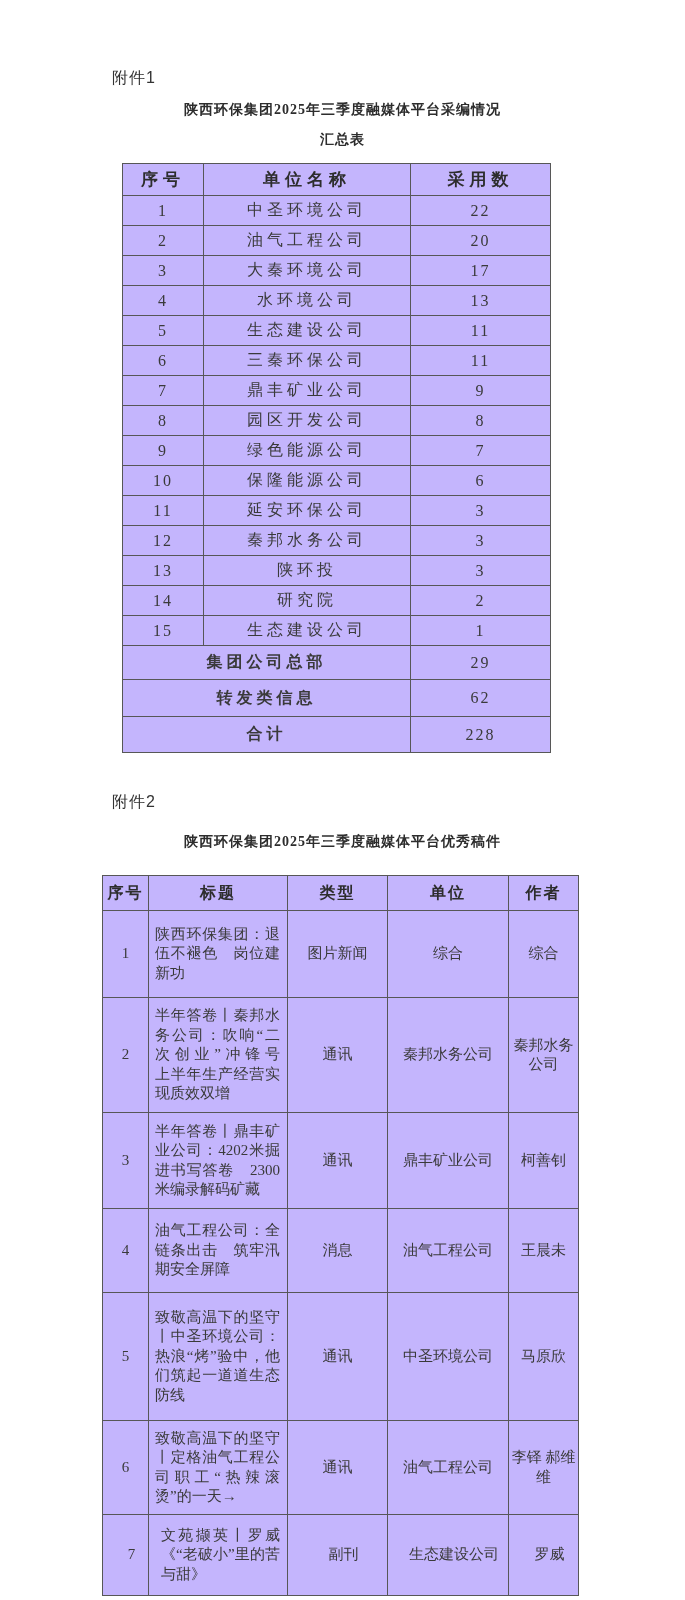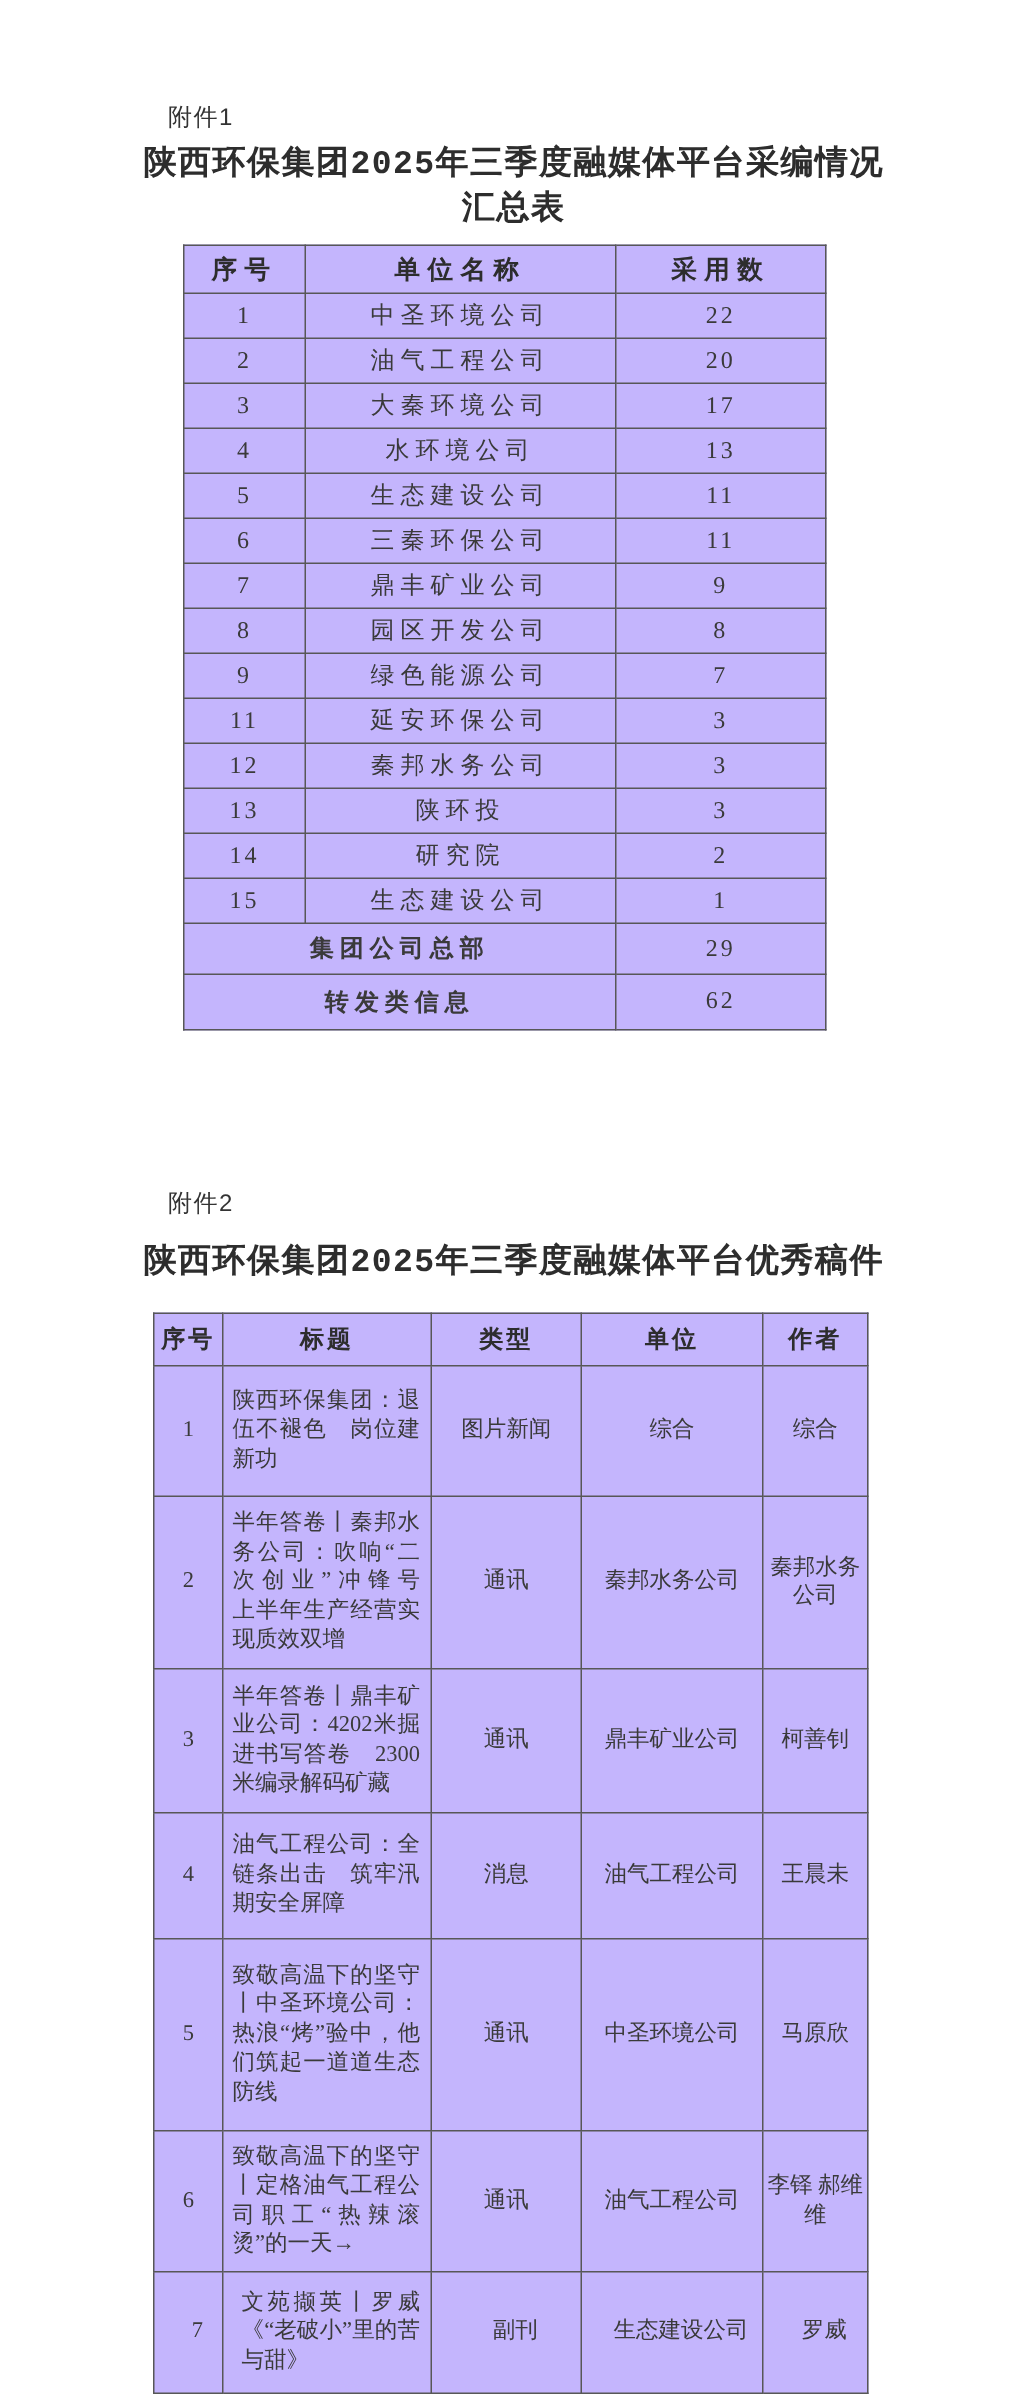--- a/index.html
+++ b/index.html
@@ -10,23 +10,22 @@
   }
   .att-label{
     position:absolute;left:112px;
     font-family:"Liberation Sans","DejaVu Sans",sans-serif;
     font-size:16px;color:#333333;letter-spacing:1px;
   }
   #att1-label{top:68px;}
   #att2-label{top:776px;margin-top:16px;}
   .doc-title{
     position:absolute;left:0;width:685px;text-align:center;
-    font-weight:bold;font-size:22px;line-height:30px;color:#2d2d2d;
+    font-weight:bold;font-size:14px;line-height:30px;color:#2d2d2d;
     letter-spacing:1px;
-    font-family:Liberation Mono, monospace;
   }
   #title1{top:95px;}
   #title2{top:827px;}
   table{position:absolute;border-collapse:collapse;table-layout:fixed;background:#c4b5fd;}
   th,td{border:1px solid #575757;overflow:hidden;padding:0;}
   th{
     font-family:"Liberation Sans","DejaVu Sans",sans-serif;
     font-weight:bold;color:#2d2d2d;text-align:center;vertical-align:middle;
   }
   td{text-align:center;vertical-align:middle;}
@@ -122,20 +121,25 @@
         <td class="c-no">8</td>
         <td class="c-unit">园区开发公司</td>
         <td class="c-count">8</td>
       </tr>
     <tr>
         <td class="c-no">9</td>
         <td class="c-unit">绿色能源公司</td>
         <td class="c-count">7</td>
       </tr>
     <tr>
+        <td class="c-no">10</td>
+        <td class="c-unit">保隆能源公司</td>
+        <td class="c-count">6</td>
+      </tr>
+    <tr>
         <td class="c-no">11</td>
         <td class="c-unit">延安环保公司</td>
         <td class="c-count">3</td>
       </tr>
     <tr>
         <td class="c-no">12</td>
         <td class="c-unit">秦邦水务公司</td>
         <td class="c-count">3</td>
       </tr>
     <tr>
@@ -153,20 +157,24 @@
         <td class="c-unit">生态建设公司</td>
         <td class="c-count">1</td>
       </tr>
     <tr class="sum-1">
         <td colspan="2" class="c-sumlabel">集团公司总部</td>
         <td class="c-count">29</td>
       </tr>
     <tr class="sum-2">
         <td colspan="2" class="c-sumlabel">转发类信息</td>
         <td class="c-count">62</td>
+      </tr>
+    <tr class="sum-3">
+        <td colspan="2" class="c-sumlabel">合计</td>
+        <td class="c-count">228</td>
       </tr>
   </tbody>
 </table>
 
 <div class="att-label" id="att2-label">附件2</div>
 
 <div class="doc-title" id="title2">陕西环保集团2025年三季度融媒体平台优秀稿件</div>
 
 <table id="table2">
   <colgroup>

